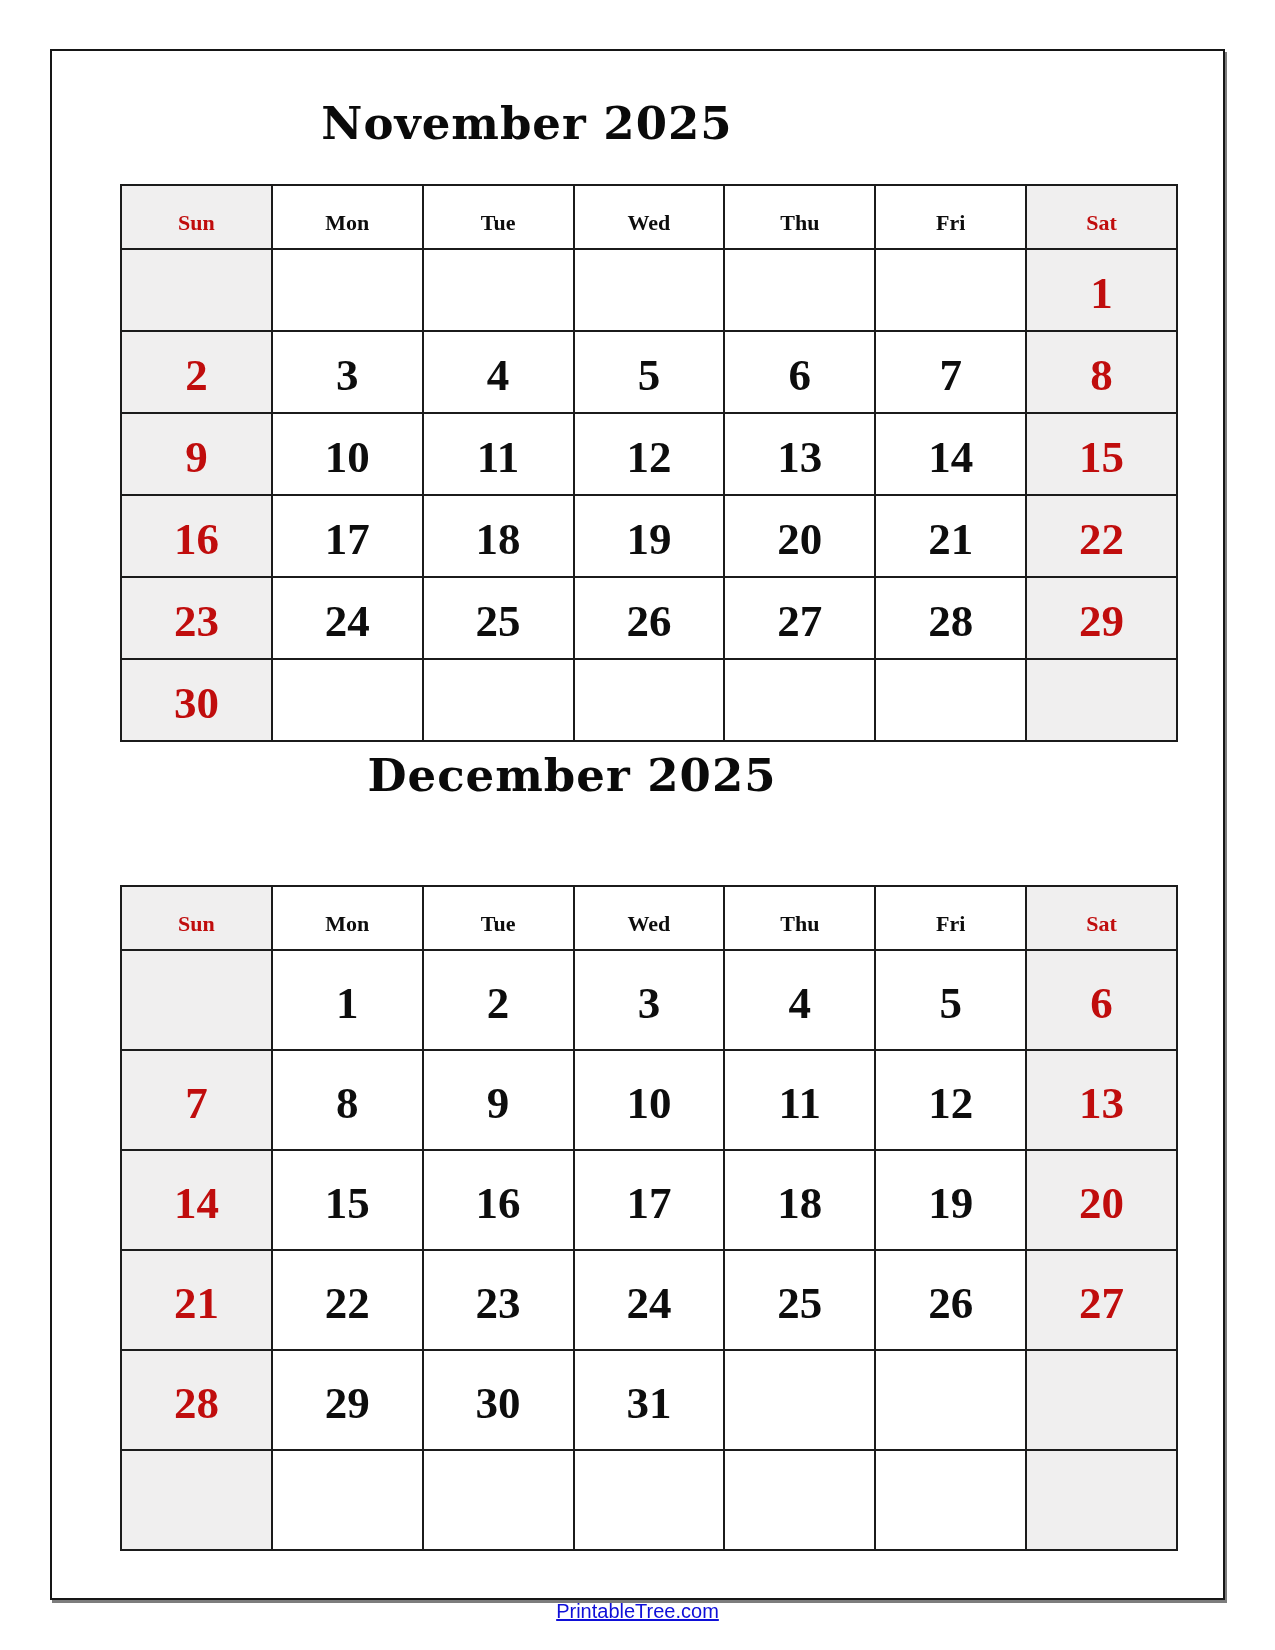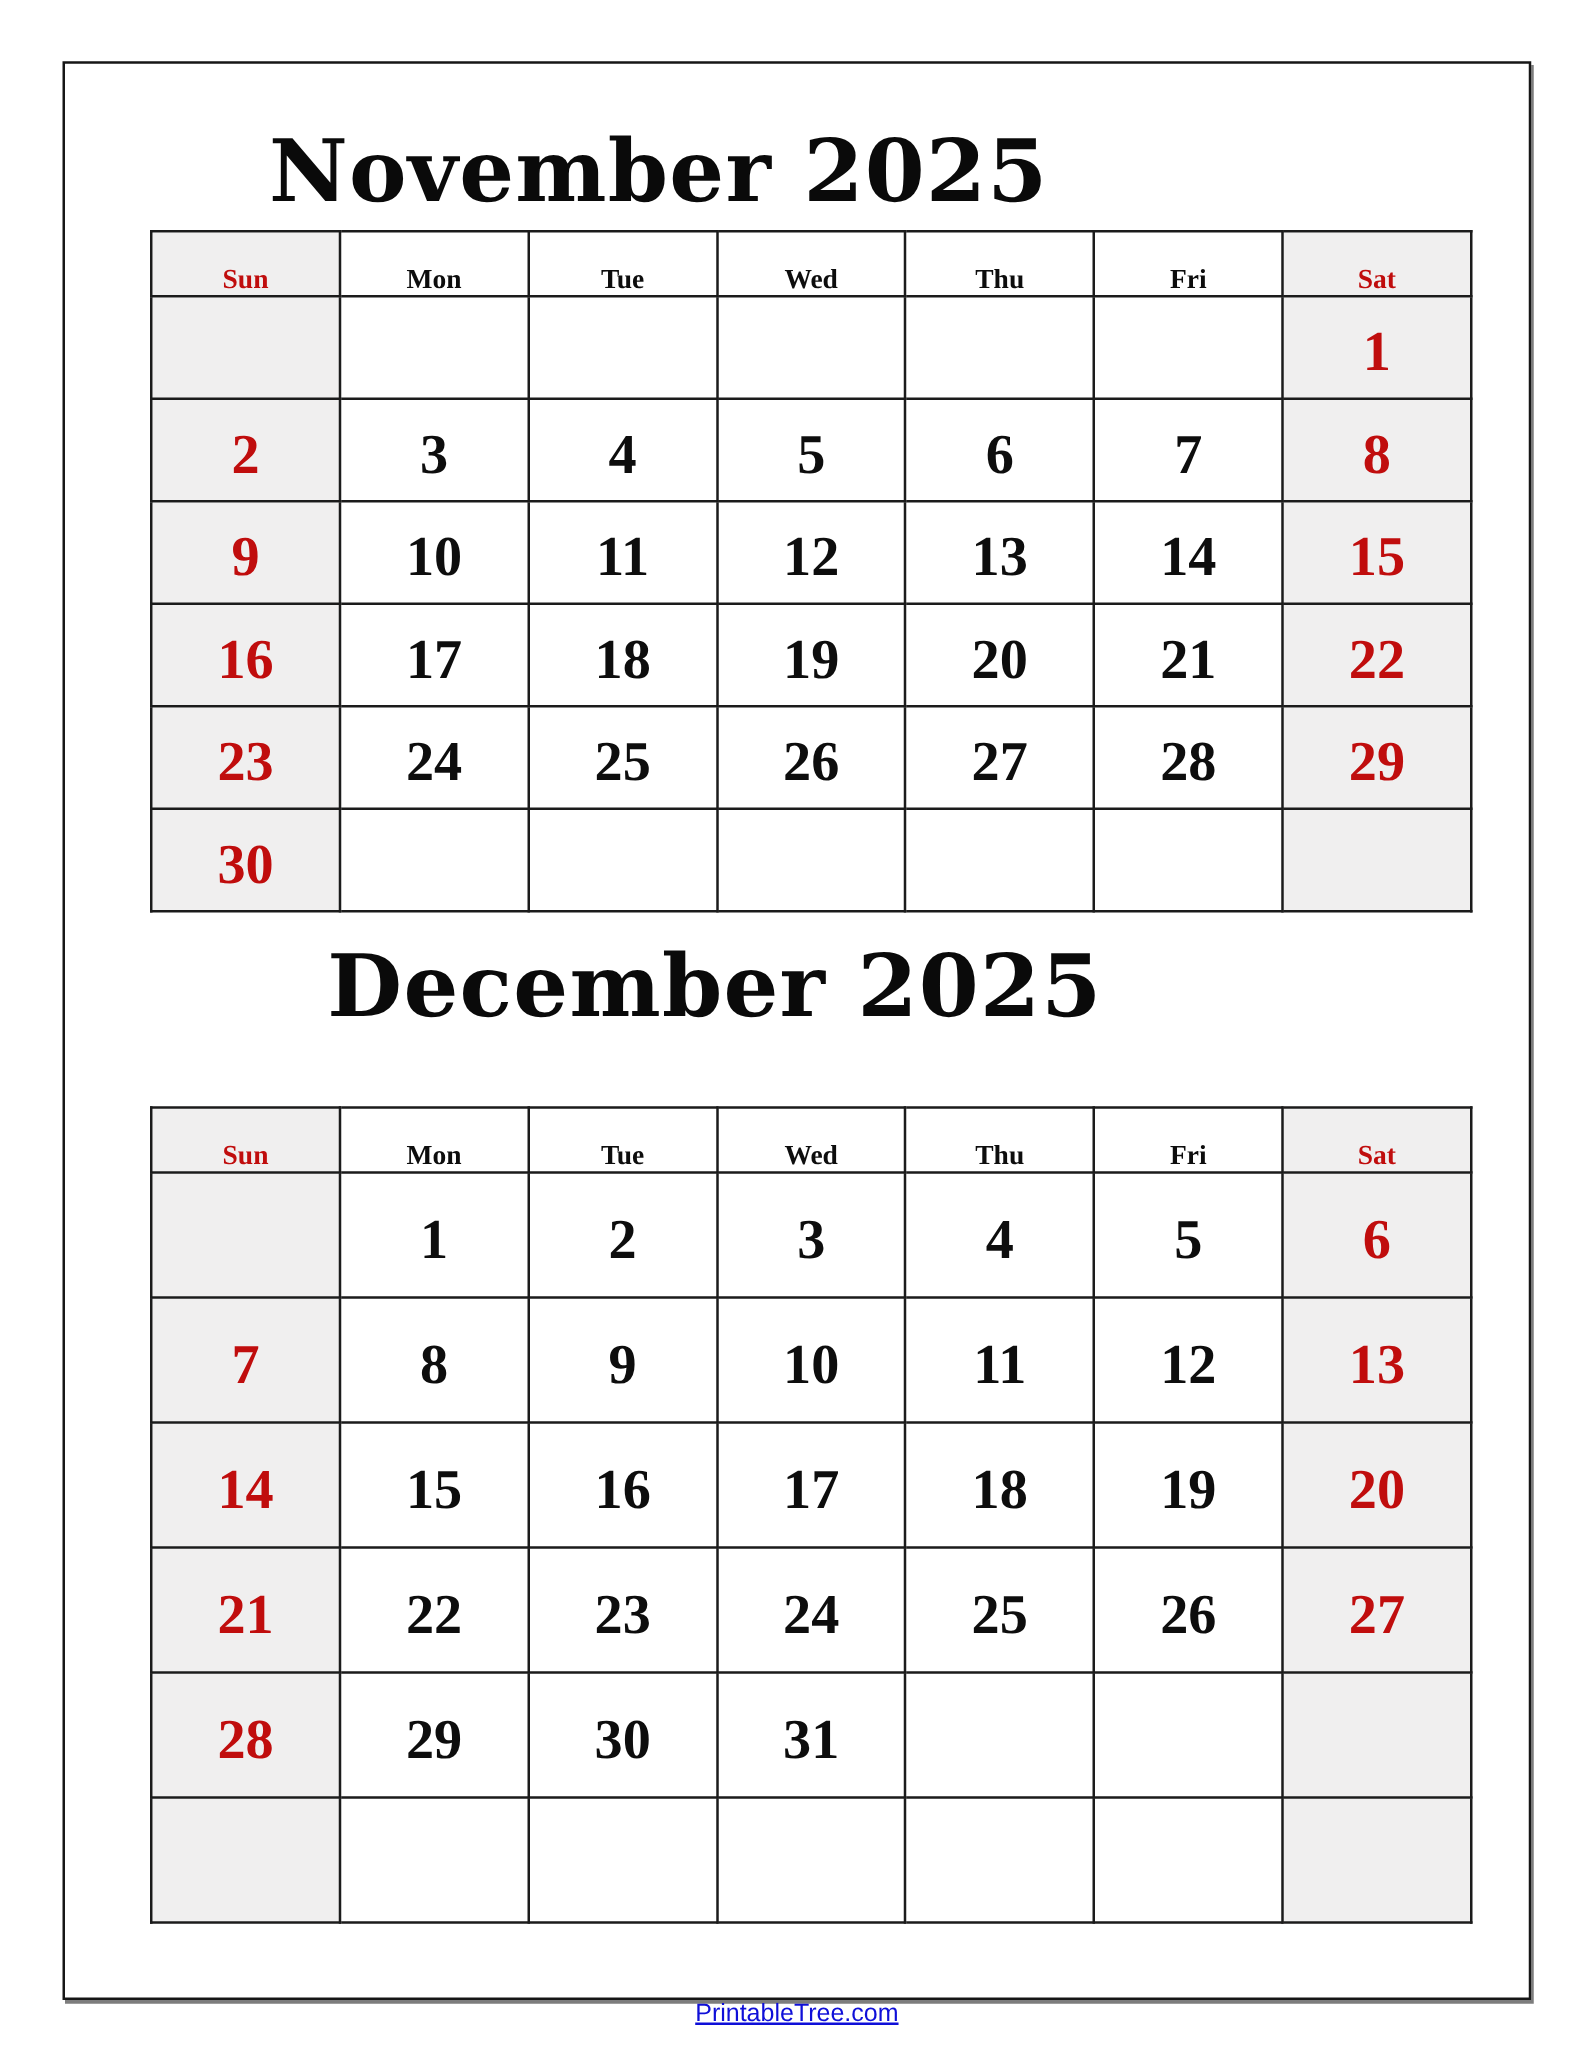--- a/index.html
+++ b/index.html
@@ -24,21 +24,21 @@
     box-shadow: 2px 3px 0 #7d7d7d;
     background: #ffffff;
   }
   .month-title {
     position: absolute;
     left: 0;
     width: 1054px;
     text-align: center;
     font-family: "DejaVu Serif", serif;
     font-weight: 800;
-    font-size: 69px;
+    font-size: 45px;
     line-height: 1.15;
     color: #0a0a0a;
     letter-spacing: 1px;
     margin: 0;
   }
   #nov-title { top: 98px; }
   #dec-title { top: 750px; padding-left: 45px; }
 
   table.cal {
     position: absolute;
@@ -52,21 +52,21 @@
   #dec-table { top: 885px; }
 
   table.cal th, table.cal td {
     border: 2px solid #1b1b1b;
     text-align: center;
     overflow: hidden;
   }
   table.cal th {
     height: 50px;
     vertical-align: bottom;
-    padding: 0 0 0 0;
+    padding: 0 0 12px 0;
     font-size: 22px;
     font-weight: 700;
     color: #0d0d0d;
     font-family: "Liberation Serif", serif;
   }
   #nov-table td { height: 73px; }
   #dec-table td { height: 91px; }
   table.cal td {
     vertical-align: middle;
     padding-top: 6px;

